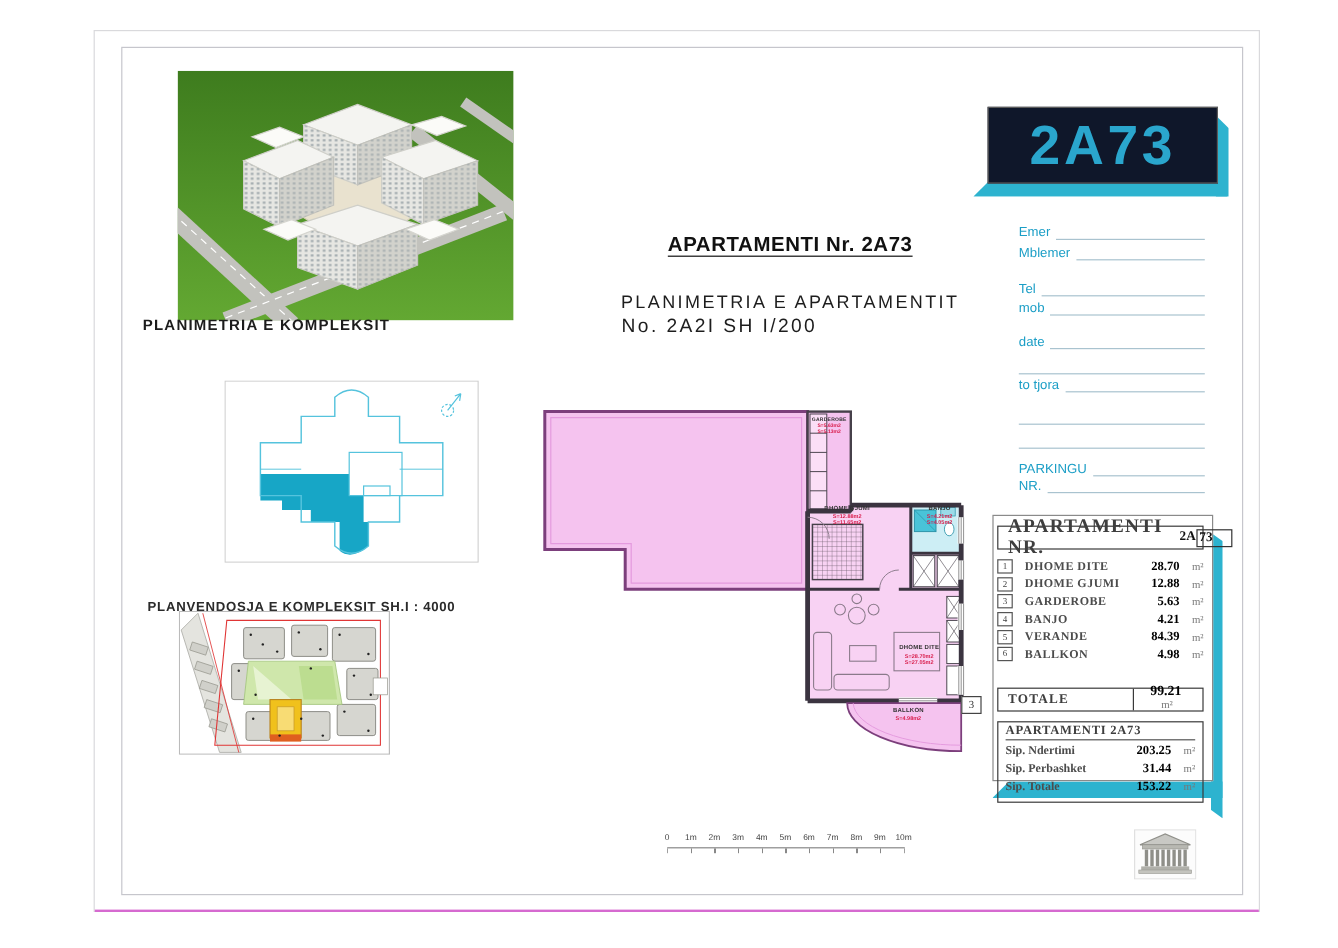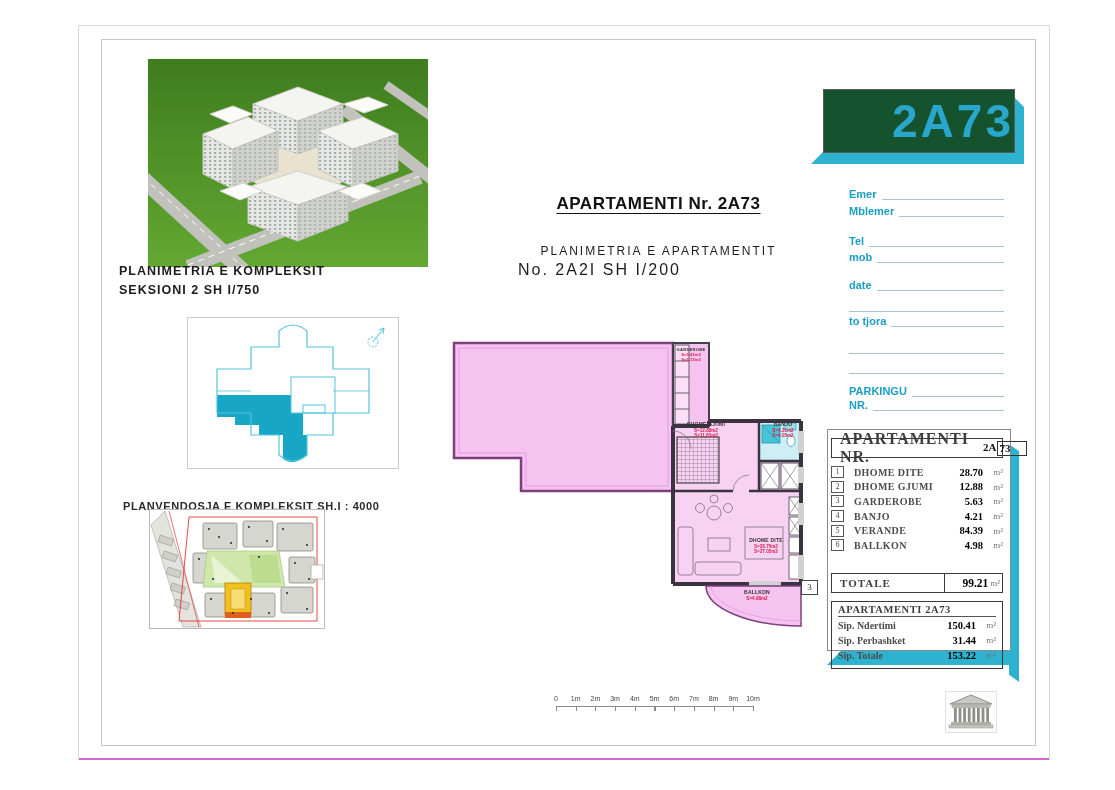--- a/index.html
+++ b/index.html
@@ -18,21 +18,21 @@
         font-weight:bold;letter-spacing:1px;color:#1c1c1c;line-height:19px;}
   .keyplan{position:absolute;left:108px;top:291px;width:212px;height:152px;}
   .siteplan-label{position:absolute;left:44px;top:474px;font-size:11px;
         font-weight:bold;letter-spacing:0.6px;color:#2a2a2a;}
   .siteplan{position:absolute;left:70px;top:483px;width:176px;height:120px;}
 
   
   .title-block{position:absolute;left:377px;top:168px;width:405px;text-align:center;}
   .main-title{font-size:17px;font-weight:bold;letter-spacing:0.5px;color:#111;
         text-decoration:underline;text-underline-offset:4px;display:inline-block;}
-  .sub1{margin-top:30px;font-size:12px;letter-spacing:2px;color:#1d1d1d;}
+  .sub1{margin-top:30px;font-size:15px;letter-spacing:2px;color:#1d1d1d;}
   .sub2{margin-top:3px;font-size:16px;letter-spacing:2px;color:#1d1d1d;
         text-align:left;padding-left:62px;}
 
   
   .floorplan{position:absolute;left:370px;top:305px;width:372px;height:298px;}
   .floorplan svg{position:absolute;left:0;top:0;}
   .room-label{position:absolute;text-align:center;line-height:1.15;}
   .rname{font-size:5px;color:#333;font-weight:bold;letter-spacing:0.2px;}
   .rarea{font-size:4.6px;color:#d81b4a;font-weight:bold;}
   .marker3{position:absolute;left:352px;top:249px;width:15px;height:13px;
@@ -42,32 +42,32 @@
   
   .scalebar{position:absolute;left:473px;top:669px;width:220px;height:20px;}
   .scalebar .tick-label{position:absolute;top:0;width:18px;text-align:center;
         font-size:7px;color:#444;}
   .scale-line{position:absolute;left:4px;top:11px;width:198px;height:4px;
         border-top:1px solid #888;
         background:repeating-linear-gradient(90deg,#888 0 1px,transparent 1px 19.7px);}
 
   
   .logo-box{position:absolute;left:744px;top:63px;width:190px;height:62px;
-        background:#14532d;border:1.5px solid #5a5a5a;display:flex;
-        align-items:center;justify-content:flex-end;z-index:3;}
+        background:#0f172a;border:1.5px solid #5a5a5a;display:flex;
+        align-items:center;justify-content:center;z-index:3;}
   .logo-text{font-size:46px;font-weight:bold;color:#2aa6cd;letter-spacing:3px;}
   .logo-shadow-bottom{position:absolute;left:732px;top:124px;width:212px;height:14px;
         background:#2db3cf;clip-path:polygon(0 100%,14px 0,100% 0,100% 100%);z-index:2;}
   .logo-shadow-right{position:absolute;left:934px;top:70px;width:11px;height:68px;
         background:#2db3cf;clip-path:polygon(0 0,100% 16%,100% 100%,0 100%);z-index:2;}
 
   
   .form{position:absolute;left:770px;top:161px;width:155px;}
   .frow{display:flex;align-items:flex-end;height:13px;}
-  .flabel{color:#1b9ec6;font-weight:bold;font-size:11px;margin-right:5px;white-space:nowrap;}
+  .flabel{color:#1b9ec6;font-weight:normal;font-size:11px;margin-right:5px;white-space:nowrap;}
   .fline{flex:1;border-bottom:1px solid #a9c3cf;height:12px;}
 
   
   .tables-wrap{position:absolute;left:748px;top:403px;width:184px;height:222px;
         font-family:"Liberation Serif",serif;z-index:3;}
   .tables-outer{position:absolute;inset:0;border:1px solid #8a8a8a;background:#fff;}
   .t1-header{position:absolute;left:4px;top:9px;width:172px;height:20px;
         border:1px solid #3a3a3a;display:flex;align-items:center;padding:0 0 0 8px;
         box-sizing:border-box;}
   .t1-header-label{font-size:16px;font-weight:bold;color:#3e3e3e;letter-spacing:1px;}
@@ -77,21 +77,21 @@
   .t1-row{display:flex;align-items:center;height:14.6px;}
   .rnum{width:11px;height:10px;border:1px solid #555;font-size:7.5px;line-height:10px;
         text-align:center;color:#444;margin-right:10px;flex:none;}
   .rlabel{font-size:10px;font-weight:bold;color:#4c4c4c;letter-spacing:0.4px;flex:1;}
   .rval{font-size:10.5px;font-weight:bold;color:#000;width:36px;text-align:right;}
   .runit{font-size:9px;color:#777;width:20px;text-align:right;}
   .t1-total{position:absolute;left:4px;top:144px;width:172px;height:20px;
         border:1px solid #3a3a3a;display:flex;align-items:center;box-sizing:border-box;}
   .tot-label{font-size:11px;font-weight:bold;color:#3e3e3e;letter-spacing:1px;padding-left:8px;flex:1;}
   .tot-box{height:100%;border-left:1px solid #3a3a3a;display:flex;align-items:center;
-        justify-content:flex-end;width:58px;box-sizing:border-box;padding-right:2px;}
+        justify-content:flex-end;width:58px;box-sizing:border-box;padding-right:2px;flex-direction:column;}
   .tot-val{font-size:11.5px;font-weight:bold;color:#000;margin-right:2px;}
   .t2{position:absolute;left:4px;top:172px;width:172px;height:68px;border:1px solid #3a3a3a;
         box-sizing:border-box;padding:2px 6px 0 6px;}
   .t2-header{font-size:10.5px;font-weight:bold;color:#3e3e3e;letter-spacing:0.6px;
         border-bottom:1px solid #555;padding-bottom:1px;}
   .t2-row{display:flex;align-items:center;height:14px;margin-top:1px;}
   .rlabel2{font-size:10px;font-weight:bold;color:#4c4c4c;flex:1;}
   .tables-shadow-right{position:absolute;left:930px;top:418px;width:10px;height:238px;
         background:#2db3cf;clip-path:polygon(0 0,100% 3%,100% 100%,0 97%);z-index:2;}
   .tables-shadow-bottom{position:absolute;left:748px;top:625px;width:192px;height:14px;
@@ -150,21 +150,20 @@
     <polygon points="150,146 200,128 200,162 150,182" fill="url(#win)" opacity="0.6"></polygon>
 
     <polygon points="62,55 85,47 105,55 82,64" fill="#fbfbf8" stroke="#d5d5cf"></polygon>
     <polygon points="195,45 220,38 240,46 216,54" fill="#fbfbf8" stroke="#d5d5cf"></polygon>
     <polygon points="72,132 95,124 115,132 92,141" fill="#fbfbf8" stroke="#d5d5cf"></polygon>
     <polygon points="190,132 214,124 234,132 210,141" fill="#fbfbf8" stroke="#d5d5cf"></polygon>
   </svg>
 
   <div class="complex-label">
     <div>PLANIMETRIA E KOMPLEKSIT</div>
-    <div>SEKSIONI 2  SH I/750</div>
   </div>
 
   <svg class="keyplan" viewBox="0 0 212 152">
     <rect x="0.5" y="0.5" width="211" height="151" fill="#ffffff" stroke="#cccccc"></rect>
     <path d="M30,78 L104,78 L104,96 L116,96 L116,118 L120,118 L120,138 Q106,150 96,142 L96,118 L72,118 L72,108 L48,108 L48,100 L30,100 Z" fill="#17a6c6" stroke="none"></path>
     <path d="M92,30 L92,14 Q106,2 120,14 L120,30 L146,30 L146,52 L182,52 L182,96 L146,96 L146,118 L120,118 L120,138 Q106,150 92,138 L92,118 L64,118 L64,96 L30,96 L30,52 L64,52 L64,30 Z" fill="none" stroke="#55c3dd" stroke-width="1.2"></path>
     <rect x="104" y="60" width="44" height="36" fill="#ffffff" stroke="#55c3dd" stroke-width="1"></rect>
     <rect x="116" y="88" width="22" height="8" fill="none" stroke="#55c3dd" stroke-width="1"></rect>
     <path d="M146,74 H182 M30,74 H64" stroke="#55c3dd" stroke-width="0.8"></path>
     <g>
@@ -452,21 +451,21 @@
       <span class="tot-label">TOTALE</span>
       <span class="tot-box">
         <span class="tot-val">99.21</span>
         <span class="runit" style="width:auto;">m²</span>
       </span>
     </div>
     <div class="t2">
       <div class="t2-header">APARTAMENTI 2A73</div>
       <div class="t2-row">
           <span class="rlabel2">Sip. Ndertimi</span>
-          <span class="rval">150.41</span>
+          <span class="rval">203.25</span>
           <span class="runit">m²</span>
         </div>
       <div class="t2-row">
           <span class="rlabel2">Sip. Perbashket</span>
           <span class="rval">31.44</span>
           <span class="runit">m²</span>
         </div>
       <div class="t2-row">
           <span class="rlabel2">Sip. Totale</span>
           <span class="rval">153.22</span>

